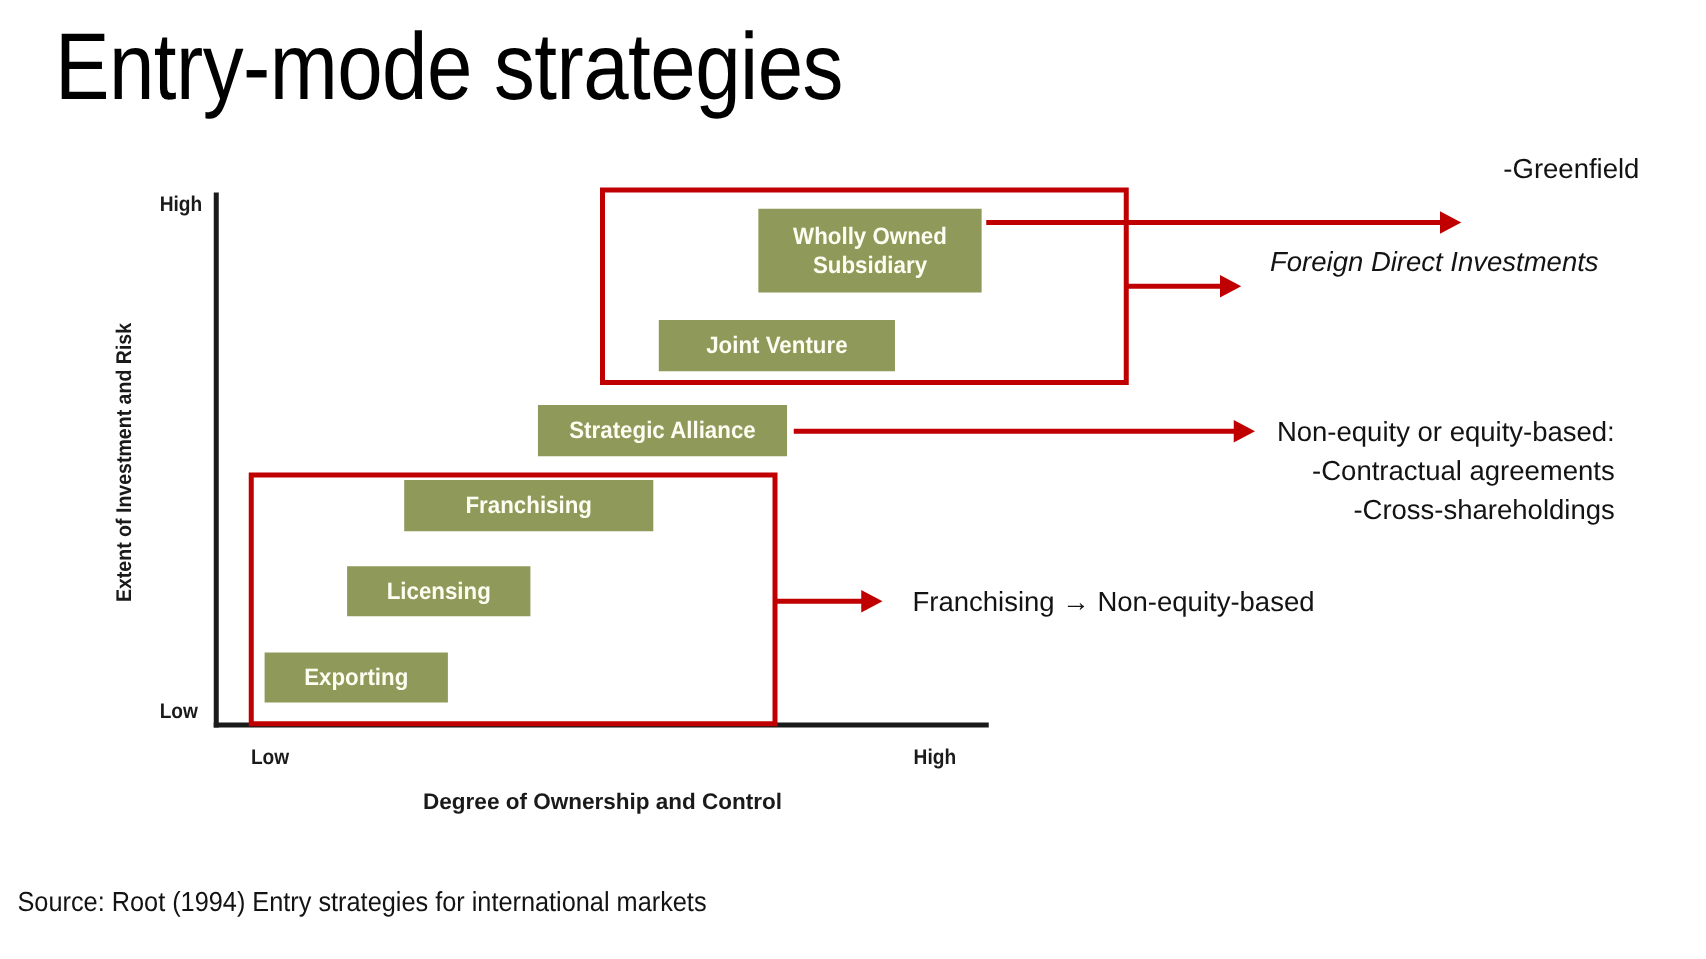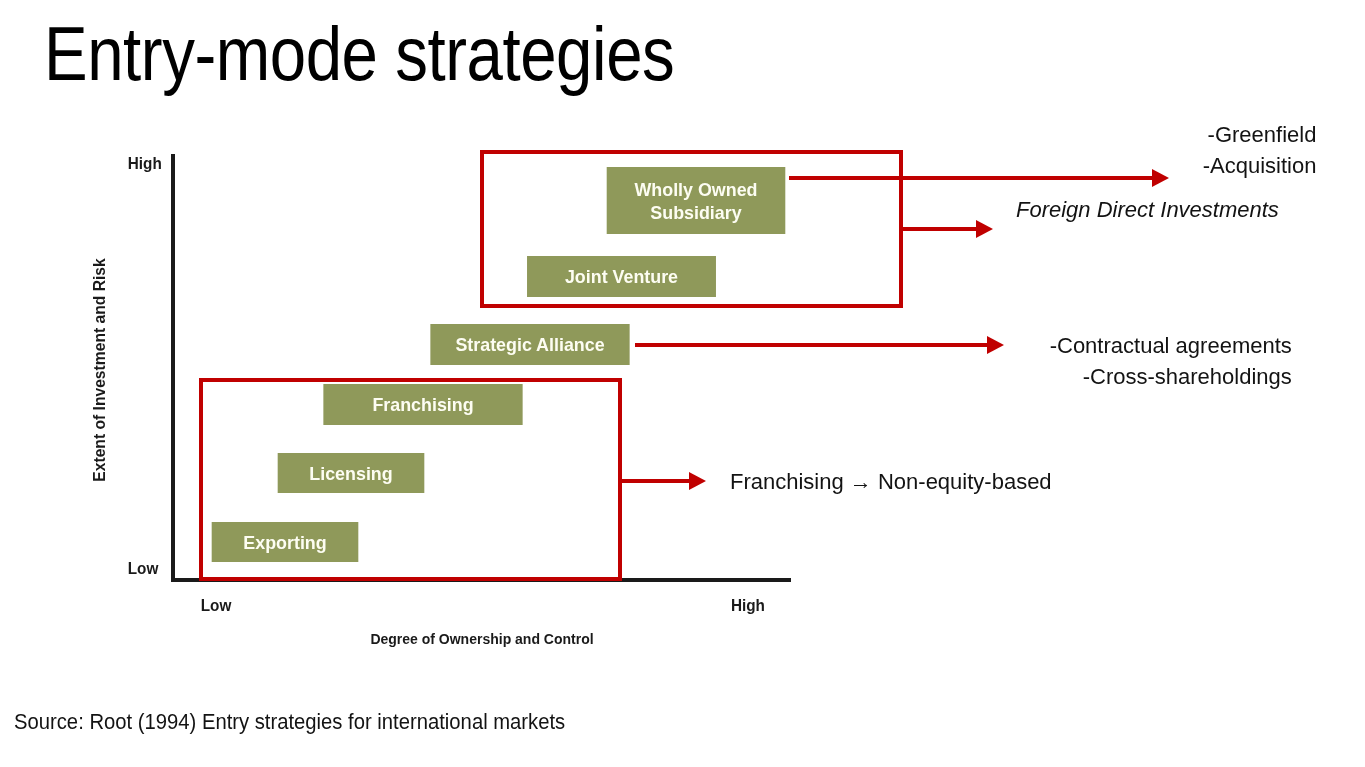--- a/index.html
+++ b/index.html
@@ -80,21 +80,21 @@
     color: #1a1a1a;
     white-space: nowrap;
     transform: rotate(-90deg) scaleX(0.92);
   }
   #x-axis-title {
     position: absolute;
     left: 172px;
     top: 631px;
     width: 620px;
     text-align: center;
-    font-size: 14px;
+    font-size: 18px;
     font-weight: 700;
     color: #1a1a1a;
     white-space: nowrap;
   }
 
   
   .mode-bar {
     position: absolute;
     background: #8f995a;
     color: #fdfdf2;
@@ -219,28 +219,28 @@
   <div class="arrow-line" style="left:635px; top:343px; width:355px;"></div>
   <div class="arrow-head" style="left:987px; top:336px;"></div>
 
   <div class="arrow-line" style="left:620px; top:479px; width:72px;"></div>
   <div class="arrow-head" style="left:689px; top:472px;"></div>
 
 </div>
 
 <div class="annotation" style="left:1172px; top:119px;">
   <span class="bullet-row"><span class="dash">-</span><span>Greenfield</span></span>
-  <span class="bullet-row"><span class="dash">-</span><span>Acquisition</span></span>
 </div>
 
 <div class="annotation" style="left:1016px; top:194px;font-style:italic;">
   <span class="bullet-row">Foreign Direct Investments</span>
 </div>
 
 <div class="annotation" style="left:1019px; top:330px;">
+  <span class="bullet-row">Non-equity or equity-based:</span>
   <span class="bullet-row"><span class="dash">-</span><span>Contractual agreements</span></span>
   <span class="bullet-row"><span class="dash">-</span><span>Cross-shareholdings</span></span>
 </div>
 
 <div class="annotation" style="left:730px; top:466px;">
   <span class="bullet-row">Franchising → Non-equity-based</span>
 </div>
 
 <div id="source-note">Source: Root (1994) Entry strategies for international markets</div>
 

